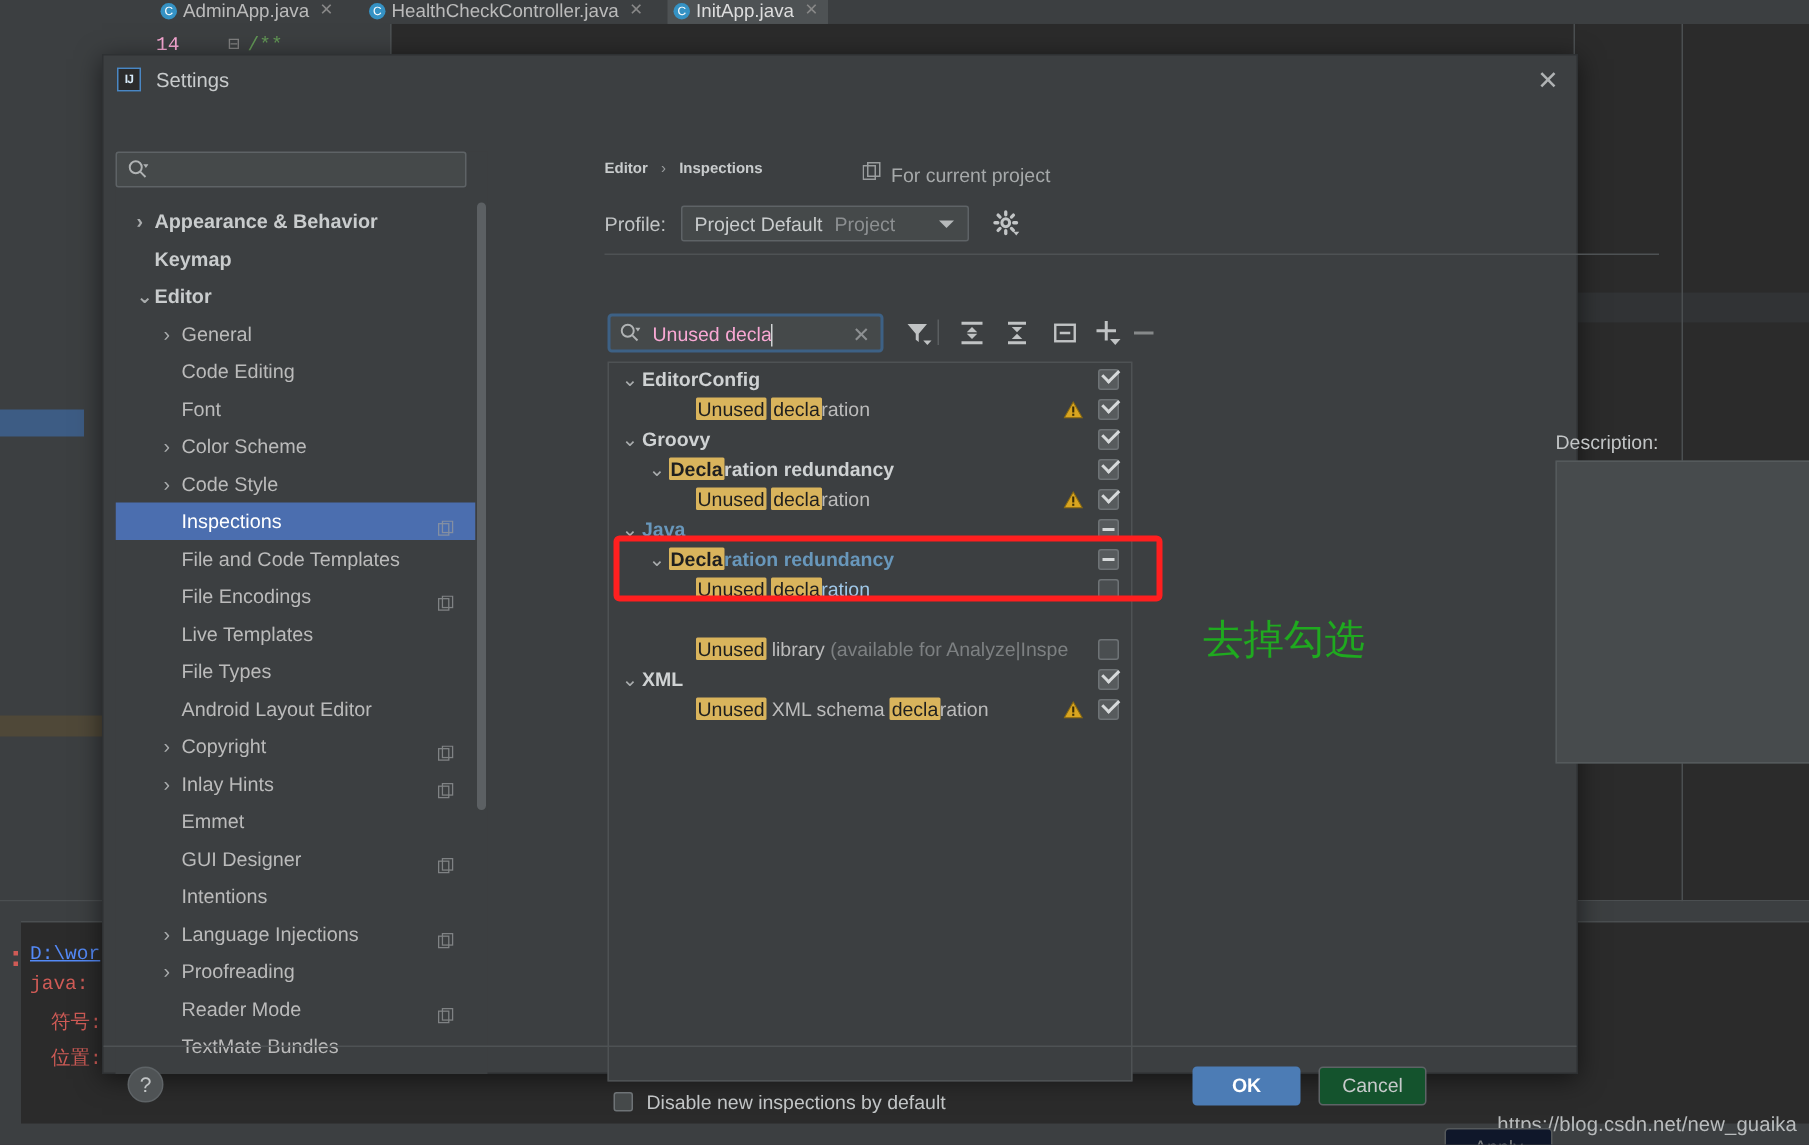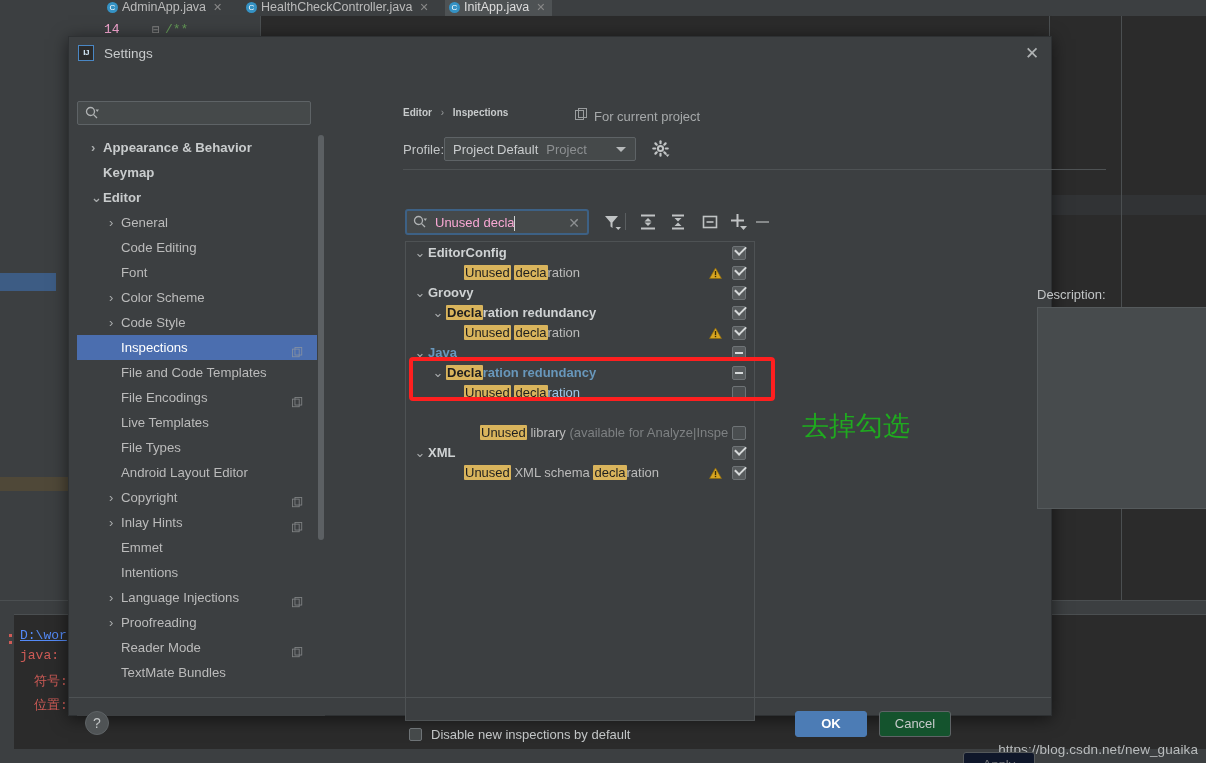--- a/index.html
+++ b/index.html
@@ -162,21 +162,21 @@
     position: absolute; left: 268px; top: 32px; right: 12px; height: 615px;
   }
   .breadcrumb { position: absolute; left: 66px; top: 6px; font-size: 10px; }
   .bc-part { color: #c8cbcc; font-weight: bold; }
   .bc-sep { color: #999c9d; margin: 0 6px; font-weight: normal; }
   .for-project {
     position: absolute; left: 238px; top: 7px;
     font-size: 13px; color: #a6a9aa; display: flex; align-items: center; gap: 6px;
   }
   .profile-row { position: absolute; left: 66px; top: 36px; display: flex; align-items: center; }
-  .profile-label { font-size: 13.2px; color: #c2c5c6; }
+  .profile-label { font-size: 13.2px; color: #c2c5c6; margin-right: 10px; }
   .profile-combo {
     width: 192px; height: 24px; background: #45494a;
     border: 1px solid #5e6366; box-sizing: border-box; border-radius: 2px;
     display: flex; align-items: center; padding: 0 0 0 8px; position: relative;
   }
   .profile-combo .v1 { font-size: 13px; color: #c9cccd; }
   .profile-combo .v2 { font-size: 13px; color: #8d9092; margin-left: 8px; }
   .combo-arrow {
     position: absolute; right: 9px; top: 9px;
     border-left: 5px solid transparent; border-right: 5px solid transparent;
@@ -400,20 +400,24 @@
             <div class="nav-item lvl2"><span>Android Layout Editor</span></div>
             <div class="nav-item lvl2"><span class="nav-arrow" style="font-size: 13px;">›</span><span>Copyright</span><span class="nav-copy-ico"><svg width="11" height="11" viewBox="0 0 13 13">
                   <rect x="0.5" y="2.5" width="8" height="9" fill="none" stroke="#9a9d9e" stroke-width="1"></rect>
                   <rect x="3.5" y="0.5" width="8" height="9" fill="none" stroke="#9a9d9e" stroke-width="1"></rect>
                 </svg></span></div>
             <div class="nav-item lvl2"><span class="nav-arrow" style="font-size: 13px;">›</span><span>Inlay Hints</span><span class="nav-copy-ico"><svg width="11" height="11" viewBox="0 0 13 13">
                   <rect x="0.5" y="2.5" width="8" height="9" fill="none" stroke="#9a9d9e" stroke-width="1"></rect>
                   <rect x="3.5" y="0.5" width="8" height="9" fill="none" stroke="#9a9d9e" stroke-width="1"></rect>
                 </svg></span></div>
             <div class="nav-item lvl2"><span>Emmet</span></div>
+            <div class="nav-item lvl2"><span>GUI Designer</span><span class="nav-copy-ico"><svg width="11" height="11" viewBox="0 0 13 13">
+                  <rect x="0.5" y="2.5" width="8" height="9" fill="none" stroke="#9a9d9e" stroke-width="1"></rect>
+                  <rect x="3.5" y="0.5" width="8" height="9" fill="none" stroke="#9a9d9e" stroke-width="1"></rect>
+                </svg></span></div>
             <div class="nav-item lvl2"><span>Intentions</span></div>
             <div class="nav-item lvl2"><span class="nav-arrow" style="font-size: 13px;">›</span><span>Language Injections</span><span class="nav-copy-ico"><svg width="11" height="11" viewBox="0 0 13 13">
                   <rect x="0.5" y="2.5" width="8" height="9" fill="none" stroke="#9a9d9e" stroke-width="1"></rect>
                   <rect x="3.5" y="0.5" width="8" height="9" fill="none" stroke="#9a9d9e" stroke-width="1"></rect>
                 </svg></span></div>
             <div class="nav-item lvl2"><span class="nav-arrow" style="font-size: 13px;">›</span><span>Proofreading</span></div>
             <div class="nav-item lvl2"><span>Reader Mode</span><span class="nav-copy-ico"><svg width="11" height="11" viewBox="0 0 13 13">
                   <rect x="0.5" y="2.5" width="8" height="9" fill="none" stroke="#9a9d9e" stroke-width="1"></rect>
                   <rect x="3.5" y="0.5" width="8" height="9" fill="none" stroke="#9a9d9e" stroke-width="1"></rect>
                 </svg></span></div>
@@ -580,21 +584,21 @@
               <span class="t-label grp-blue" style="left: 40px;"><span class="hl">Decla</span><span>ration redundancy</span></span>
               <span class="chk">
                 <span class="chk-dash"></span>
               </span>
             </div>
             <div class="tree-row" style="top: 141px;">
               <span class="t-label sel-txt" style="left: 58px;"><span class="hl">Unused</span><span> </span><span class="hl">decla</span><span>ration</span></span>
               <span class="chk off"></span>
             </div>
             <div class="tree-row" style="top: 181px;">
-              <span class="t-label" style="left: 74px;"><span class="hl">Unused</span><span> library</span><span class="dim"> (available for Analyze|Inspe</span></span>
+              <span class="t-label" style="left: 58px;"><span class="hl">Unused</span><span> library</span><span class="dim"> (available for Analyze|Inspe</span></span>
               <span class="chk off"></span>
             </div>
             <div class="tree-row" style="top: 201px;">
               <span class="t-arrow" style="left: 8px; font-size: 13px;">⌄</span>
               <span class="t-label grp" style="left: 22px;"><span>XML</span></span>
               <span class="chk">
                 <span class="chk-mark"></span>
               </span>
             </div>
             <div class="tree-row" style="top: 221px;">

